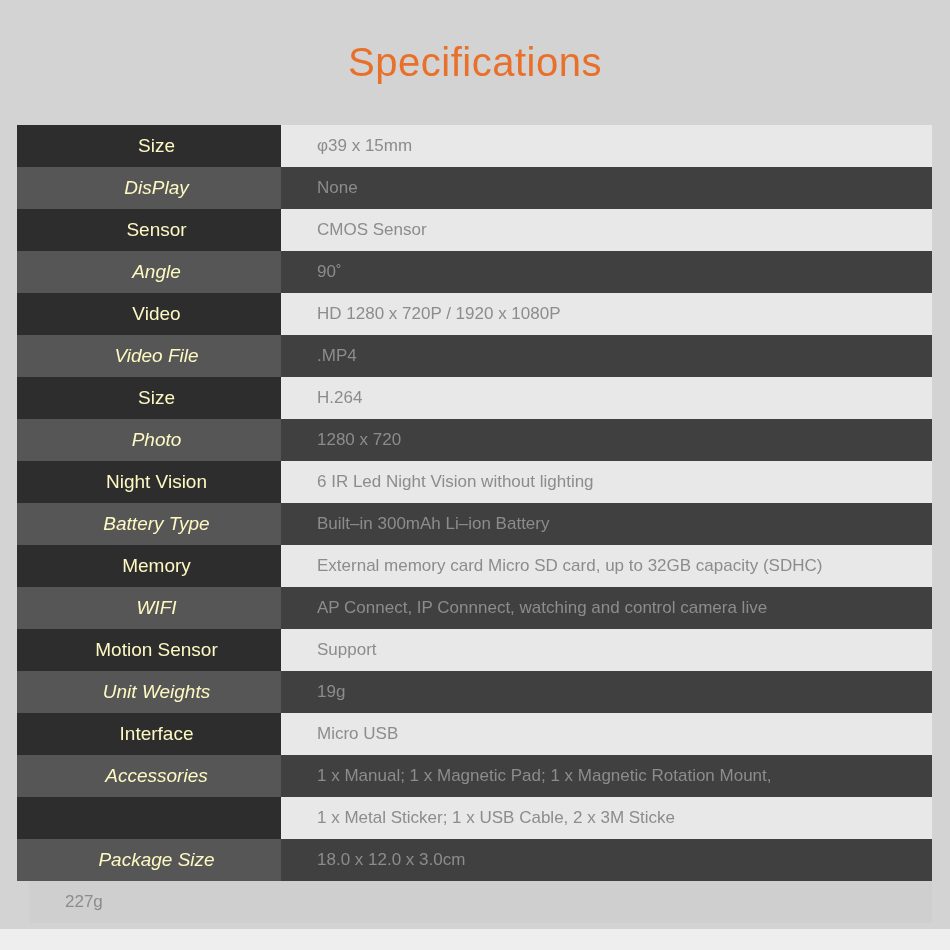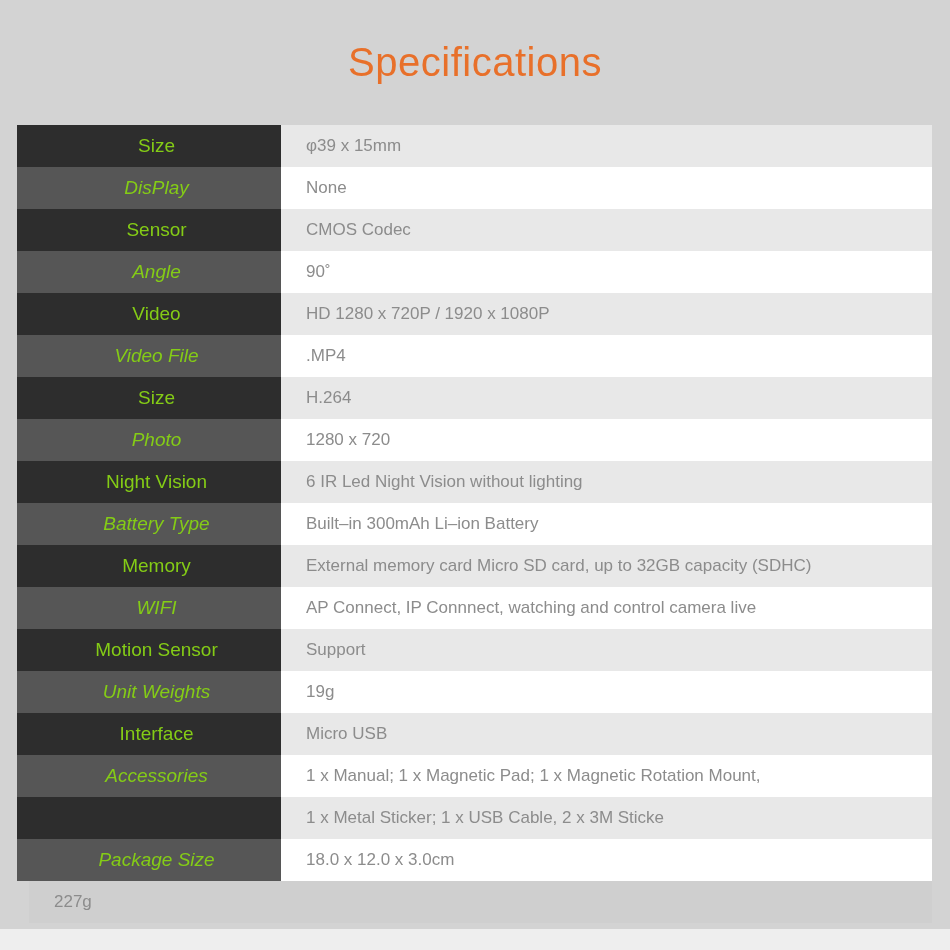--- a/index.html
+++ b/index.html
@@ -42,44 +42,44 @@
   .spec-row {
     display: flex;
     width: 100%;
     height: 42px;
     line-height: 42px;
   }
   .cell-label {
     width: 264px;
     min-width: 264px;
     text-align: center;
-    color: #84cc16;
+    color: #fef9c3;
     font-size: 19px;
     font-weight: 400;
     overflow: hidden;
     white-space: nowrap;
     box-sizing: border-box;
     padding-left: 15px;
   }
   .cell-value {
     flex: 1 1 auto;
-    padding-left: 25px;
+    padding-left: 36px;
     color: #8c8c8c;
     font-size: 17px;
     font-weight: 400;
     overflow: hidden;
     white-space: nowrap;
     box-sizing: border-box;
   }
   
   .row-dark .cell-label { background: #2d2d2d; }
   .row-dark .cell-value { background: #e8e8e8; }
   
   .row-mid .cell-label  { background: #565656; font-style: italic; }
-  .row-mid .cell-value  { background: #ffffff; }
+  .row-mid .cell-value  { background: #404040; }
   
   .row-last .cell-value { background: #cfcfcf; margin-left: 12px; }
 
   .footer-strip {
     position: absolute;
     left: 0;
     top: 929px;
     width: 950px;
     height: 21px;
     background: #eeeeee;
@@ -96,21 +96,21 @@
       <div class="spec-row row-dark">
         <div class="cell-label">Size</div>
         <div class="cell-value">φ39 x 15mm</div>
       </div>
       <div class="spec-row row-mid">
         <div class="cell-label">DisPlay</div>
         <div class="cell-value">None</div>
       </div>
       <div class="spec-row row-dark">
         <div class="cell-label">Sensor</div>
-        <div class="cell-value">CMOS Codec</div>
+        <div class="cell-value">CMOS Sensor</div>
       </div>
       <div class="spec-row row-mid">
         <div class="cell-label">Angle</div>
         <div class="cell-value">90˚</div>
       </div>
       <div class="spec-row row-dark">
         <div class="cell-label">Video</div>
         <div class="cell-value">HD 1280 x 720P / 1920 x 1080P</div>
       </div>
       <div class="spec-row row-mid">

